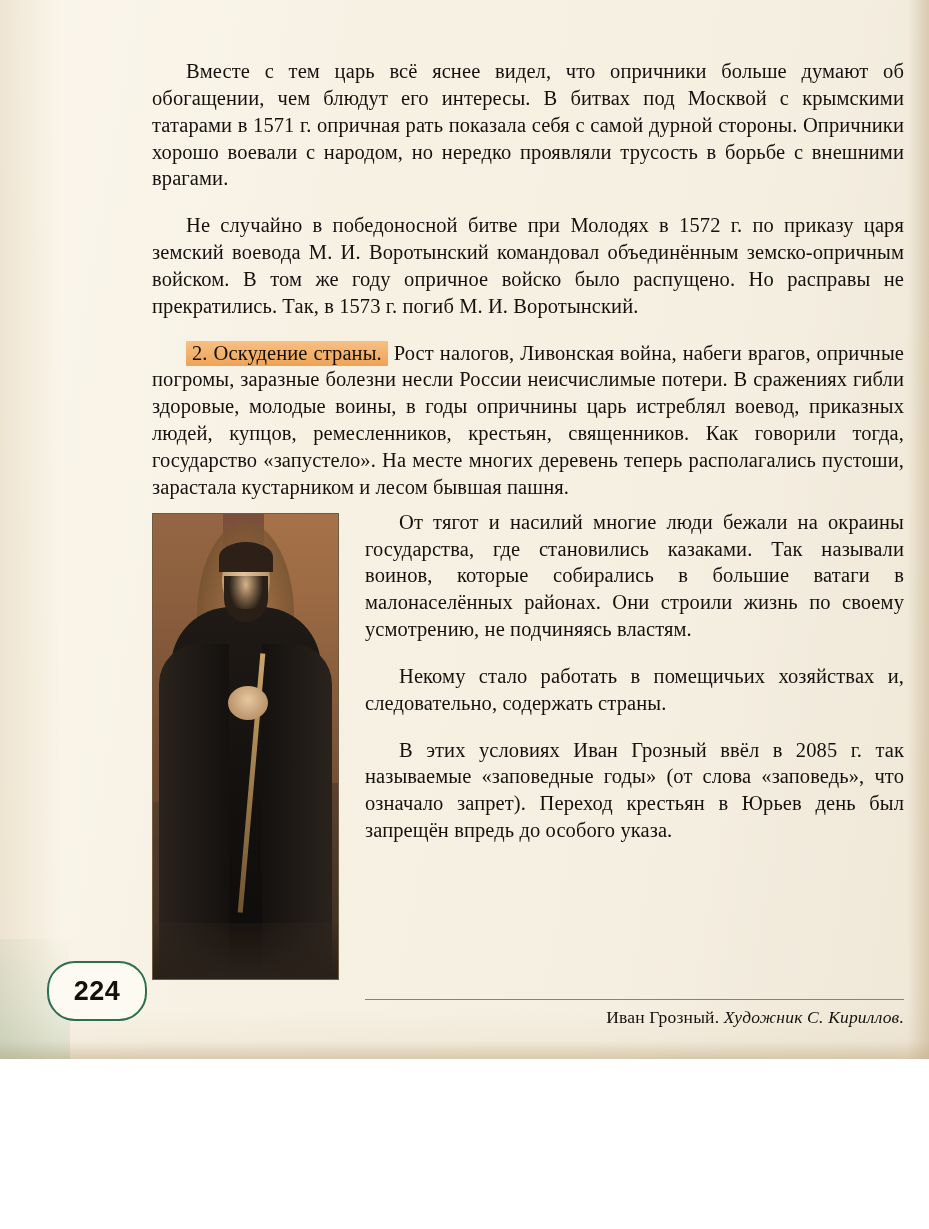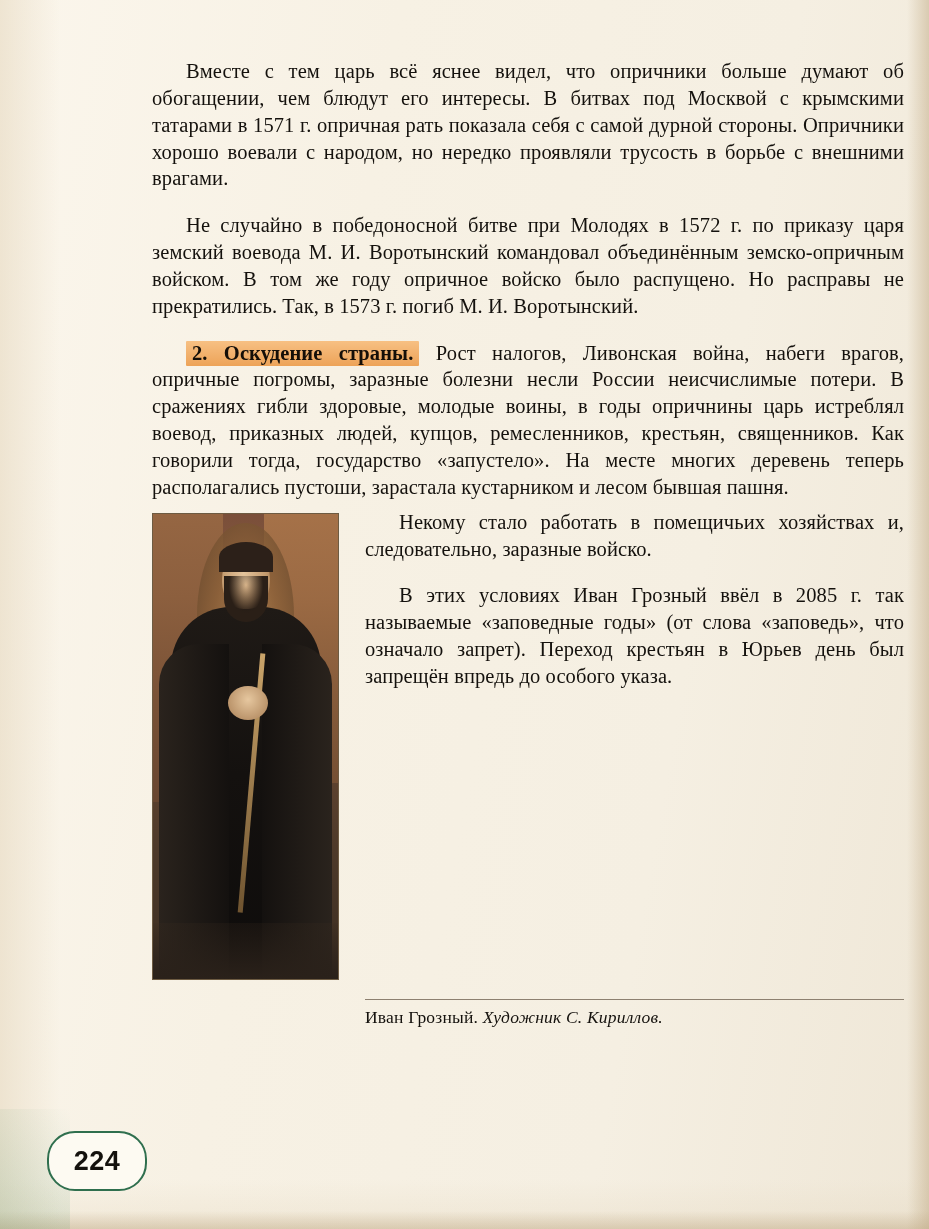--- a/index.html
+++ b/index.html
@@ -9,21 +9,21 @@
   body {
     width: 929px;
     height: 1229px;
     background: #ffffff;
     font-family: "Liberation Serif", serif;
     overflow: hidden;
   }
   .page {
     position: relative;
     width: 929px;
-    height: 1229px;
+    height: 1059px;
     background: linear-gradient(100deg, #fbf6ec 0%, #f7f1e4 35%, #f5efe2 70%, #efe7d7 100%);
     box-sizing: border-box;
     overflow: hidden;
   }
   
   .page:before {
     content: "";
     position: absolute;
     inset: 0;
     background:
@@ -67,21 +67,21 @@
   }
   p.body-text + p.body-text { margin-top: 20px; }
 
   .section-head-para {
     margin-top: 6px;
   }
   .section-label {
     background: #f3b06a;
     background: linear-gradient(180deg, #f7c083, #eda358);
     padding: 1px 6px 2px 6px;
-    font-weight: bold;
+    font-weight: normal;
     color: #150f08;
     border-radius: 1px;
     box-decoration-break: clone;
     -webkit-box-decoration-break: clone;
   }
 
   .two-col {
     position: relative;
     margin-top: 8px;
     min-height: 470px;
@@ -191,20 +191,21 @@
     width: 539px;
     height: 1px;
     background: #8d8070;
   }
   .caption {
     margin-left: 213px;
     width: 539px;
     font-size: 17.5px;
     color: #14110d;
     letter-spacing: 0.2px;
+    text-align: right;
   }
   .caption .artist {
     font-style: italic;
   }
 
   .page-number-box {
     position: absolute;
     left: 47px;
     bottom: 38px;
     width: 96px;
@@ -261,21 +262,22 @@
           <div class="p-staff"></div>
           <div class="p-head"></div>
           <div class="p-hair"></div>
           <div class="p-beard"></div>
           <div class="p-hands"></div>
           <div class="p-floor"></div>
         </div>
       </div>
 
       <div class="col-right">
-        <p class="body-text">Некому стало работать в помещичьих хозяйствах и, следовательно, заразные войско.</p>
+        <p class="body-text">От тягот и насилий многие люди бежали на окраины государства, где становились казаками. Так называли воинов, которые собирались в большие ватаги в малонаселённых районах. Они строили жизнь по своему усмотрению, не подчиняясь властям.</p>
+        <p class="body-text">Некому стало работать в помещичьих хозяйствах и, следовательно, содержать страны.</p>
         <p class="body-text">В этих условиях Иван Грозный ввёл в 2085 г. так называемые «заповедные годы» (от слова «заповедь», что означало запрет). Переход крестьян в Юрьев день был запрещён впредь до особого указа.</p>
       </div>
     </div>
 
     <div class="caption-rule"></div>
     <div class="caption">
       <span>Иван Грозный.</span>
       <span class="artist">Художник С. Кириллов.</span>
     </div>
   </div>

